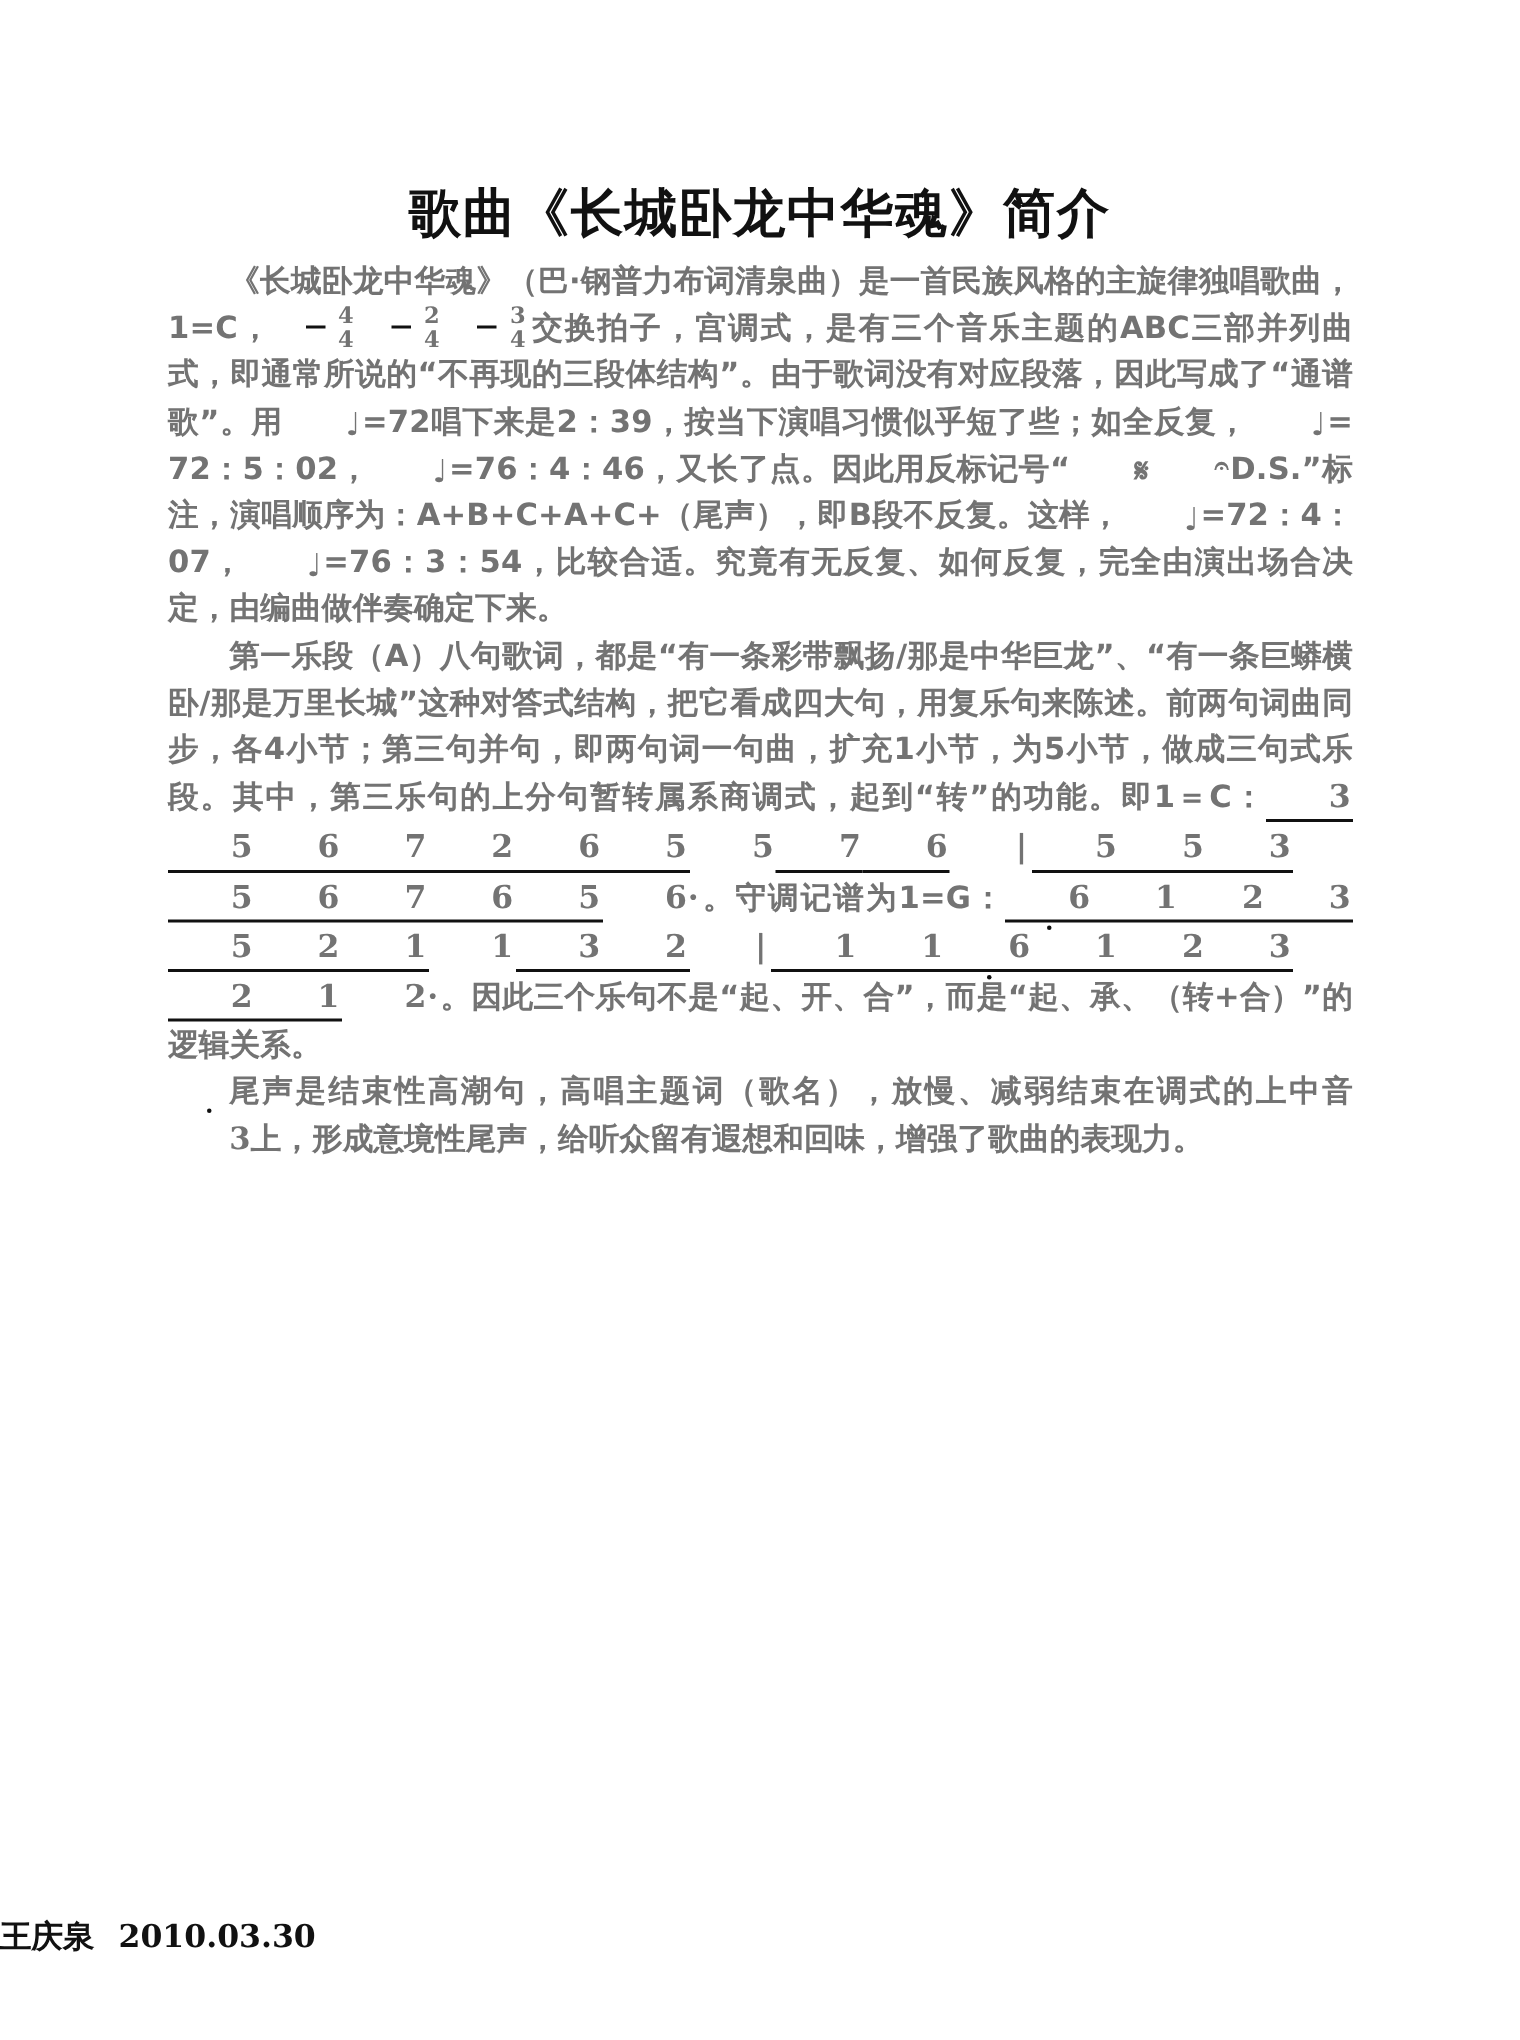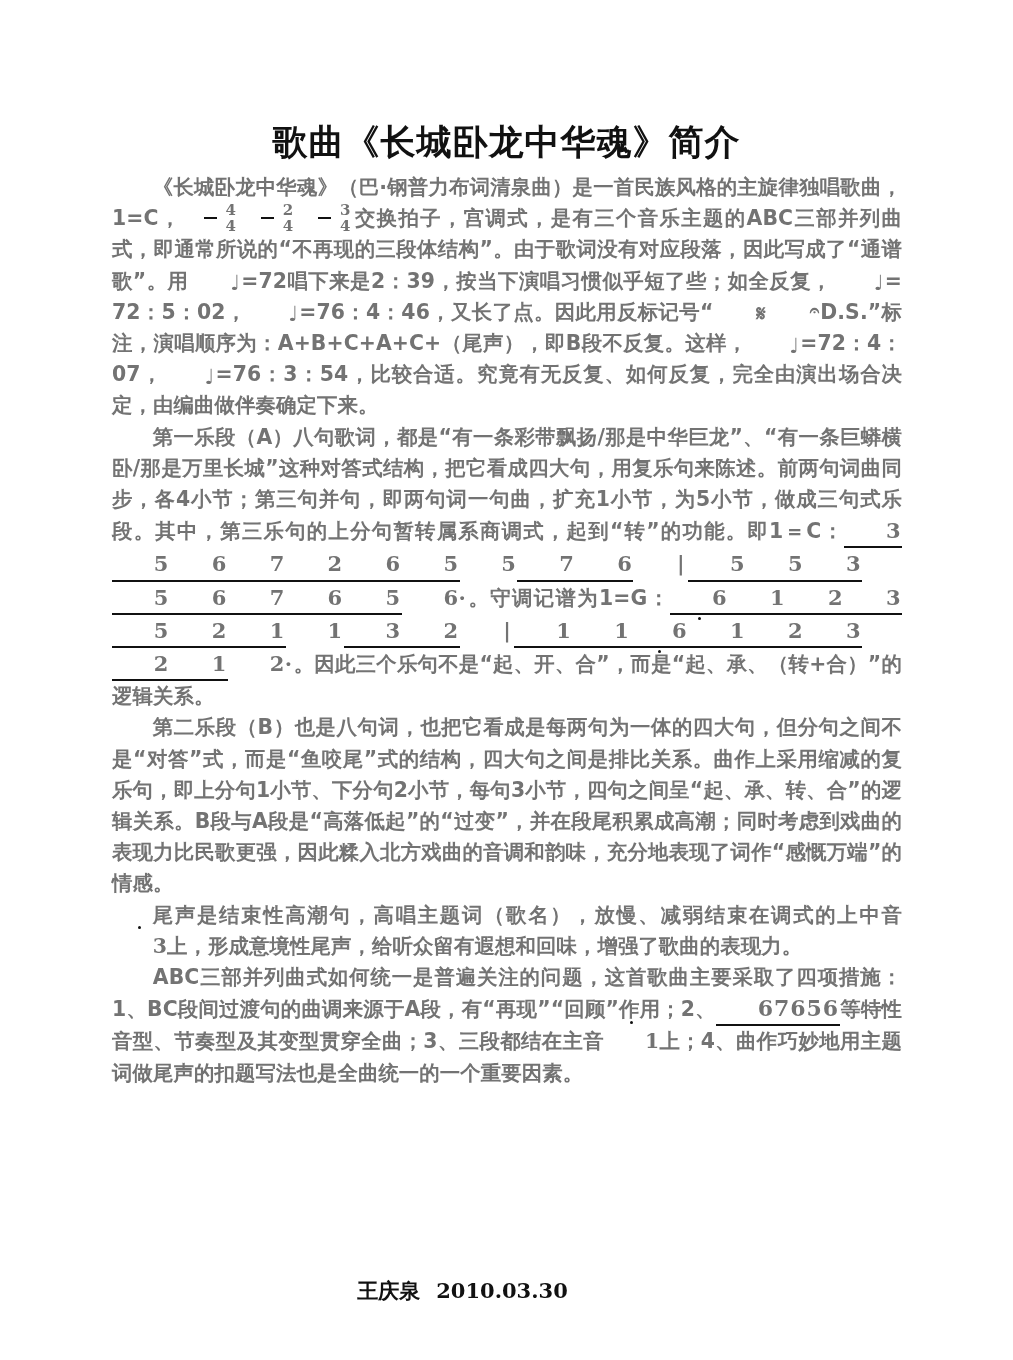--- a/index.html
+++ b/index.html
@@ -143,21 +143,21 @@
     font-size: 22px;
     border-bottom: 2.5px solid #111;
     padding: 0 1px;
     letter-spacing: 1px;
   }
   .signature {
     position: absolute;
     top: 1277px;
     left: 0;
     width: 1013px;
-    text-align: center;
+    text-align: left;
     padding-right: 88px;
     box-sizing: border-box;
     font-size: 21px;
     font-weight: bold;
     color: #111;
   }
   .signature .name { margin-right: 16px; }
   .signature .date {
     font-family: "DejaVu Serif", "Liberation Serif", serif;
   }
@@ -168,26 +168,24 @@
 <div class="page">
 
   <h1 class="doc-title">歌曲《长城卧龙中华魂》简介</h1>
 
   <div class="body-copy">
 
     <p class="para"><span>《长城卧龙中华魂》（巴·钢普力布词清泉曲）是一首民族风格的主旋律独唱歌曲，1=C，</span><span class="timesig"><span class="num">4</span><span class="bar"></span><span class="den">4</span></span><span class="timesig"><span class="num">2</span><span class="bar"></span><span class="den">4</span></span><span class="timesig"><span class="num">3</span><span class="bar"></span><span class="den">4</span></span><span>交换拍子，宫调式，是有三个音乐主题的ABC三部并列曲式，即通常所说的“不再现的三段体结构”。由于歌词没有对应段落，因此写成了“通谱歌”。用</span><span class="qnote">♩</span><span>=72唱下来是2：39，按当下演唱习惯似乎短了些；如全反复，</span><span class="qnote">♩</span><span>=72：5：02，</span><span class="qnote">♩</span><span>=76：4：46，又长了点。因此用反标记号“</span><span class="segno">𝄋</span><span class="fermata-mark">𝄐</span><span>D.S.”标注，演唱顺序为：A+B+C+A+C+（尾声），即B段不反复。这样，</span><span class="qnote">♩</span><span>=72：4：07，</span><span class="qnote">♩</span><span>=76：3：54，比较合适。究竟有无反复、如何反复，完全由演出场合决定，由编曲做伴奏确定下来。</span></p>
 
     <p class="para"><span>第一乐段（A）八句歌词，都是“有一条彩带飘扬/那是中华巨龙”、“有一条巨蟒横卧/那是万里长城”这种对答式结构，把它看成四大句，用复乐句来陈述。前两句词曲同步，各4小节；第三句并句，即两句词一句曲，扩充1小节，为5小节，做成三句式乐段。其中，第三乐句的上分句暂转属系商调式，起到“转”的功能。即1＝C：</span><span class="jianpu"><span class="jp u1">3</span><span class="jp u1">5</span><span class="jp u1">6</span><span class="jp u1">7</span><span class="jp u1">2</span><span class="jp u1">6</span><span class="jp u1">5</span><span class="jp">5</span><span class="jp u1">7</span><span class="jp u1">6</span><span class="barline">|</span><span class="jp u1">5</span><span class="jp u1">5</span><span class="jp u1">3</span><span class="jp u1">5</span><span class="jp u1">6</span><span class="jp u1">7</span><span class="jp u1">6</span><span class="jp u1">5</span><span class="jp">6·</span></span><span>。守调记谱为1=G：</span><span class="jianpu"><span class="jp u1">6<span class="dot-lo"></span></span><span class="jp u1">1</span><span class="jp u1">2</span><span class="jp u1">3</span><span class="jp u1">5</span><span class="jp u1">2</span><span class="jp u1">1</span><span class="jp">1</span><span class="jp u1">3</span><span class="jp u1">2</span><span class="barline">|</span><span class="jp u1">1</span><span class="jp u1">1</span><span class="jp u1">6<span class="dot-lo"></span></span><span class="jp u1">1</span><span class="jp u1">2</span><span class="jp u1">3</span><span class="jp u1">2</span><span class="jp u1">1</span><span class="jp">2·</span></span><span>。因此三个乐句不是“起、开、合”，而是“起、承、（转+合）”的逻辑关系。</span></p>
 
-    <p class="para">第二乐段（B）也是八句词，也把它看成是每两句为一体的四大句，但分句之间不是“对答”式，而是“鱼咬尾”式的结构，四大句之间是排比关系。曲作上采用缩减的复乐句，即上分句1小节、下分句2小节，每句3小节，四句之间呈“起、承、转、合”的逻辑关系。B段与A段是“高落低起”的“过变”，并在段尾积累成高潮；同时考虑到戏曲的表现力比民歌更强，因此糅入北方戏曲的音调和韵味，充分地表现了词作“感慨万端”的情感。</p>
 
 
     <p class="para"><span>尾声是结束性高潮句，高唱主题词（歌名），放慢、减弱结束在调式的上中音</span><span class="octdot"><span class="d"></span><span>3</span></span><span>上，形成意境性尾声，给听众留有遐想和回味，增强了歌曲的表现力。</span></p>
 
-    <p class="para"><span>ABC三部并列曲式如何统一是普遍关注的问题，这首歌曲主要采取了四项措施：1、BC段间过渡句的曲调来源于A段，有“再现”“回顾”作用；2、</span><span class="motif">67656</span><span>等特性音型、节奏型及其变型贯穿全曲；3、三段都结在主音</span><span class="octdot"><span class="d"></span><span>1</span></span><span>上；4、曲作巧妙地用主题词做尾声的扣题写法也是全曲统一的一个重要因素。</span></p>
 
   </div>
 
   <div class="signature">
     <span class="name">王庆泉</span><span class="date">2010.03.30</span>
   </div>
 
 </div>
 
 </body></html>

